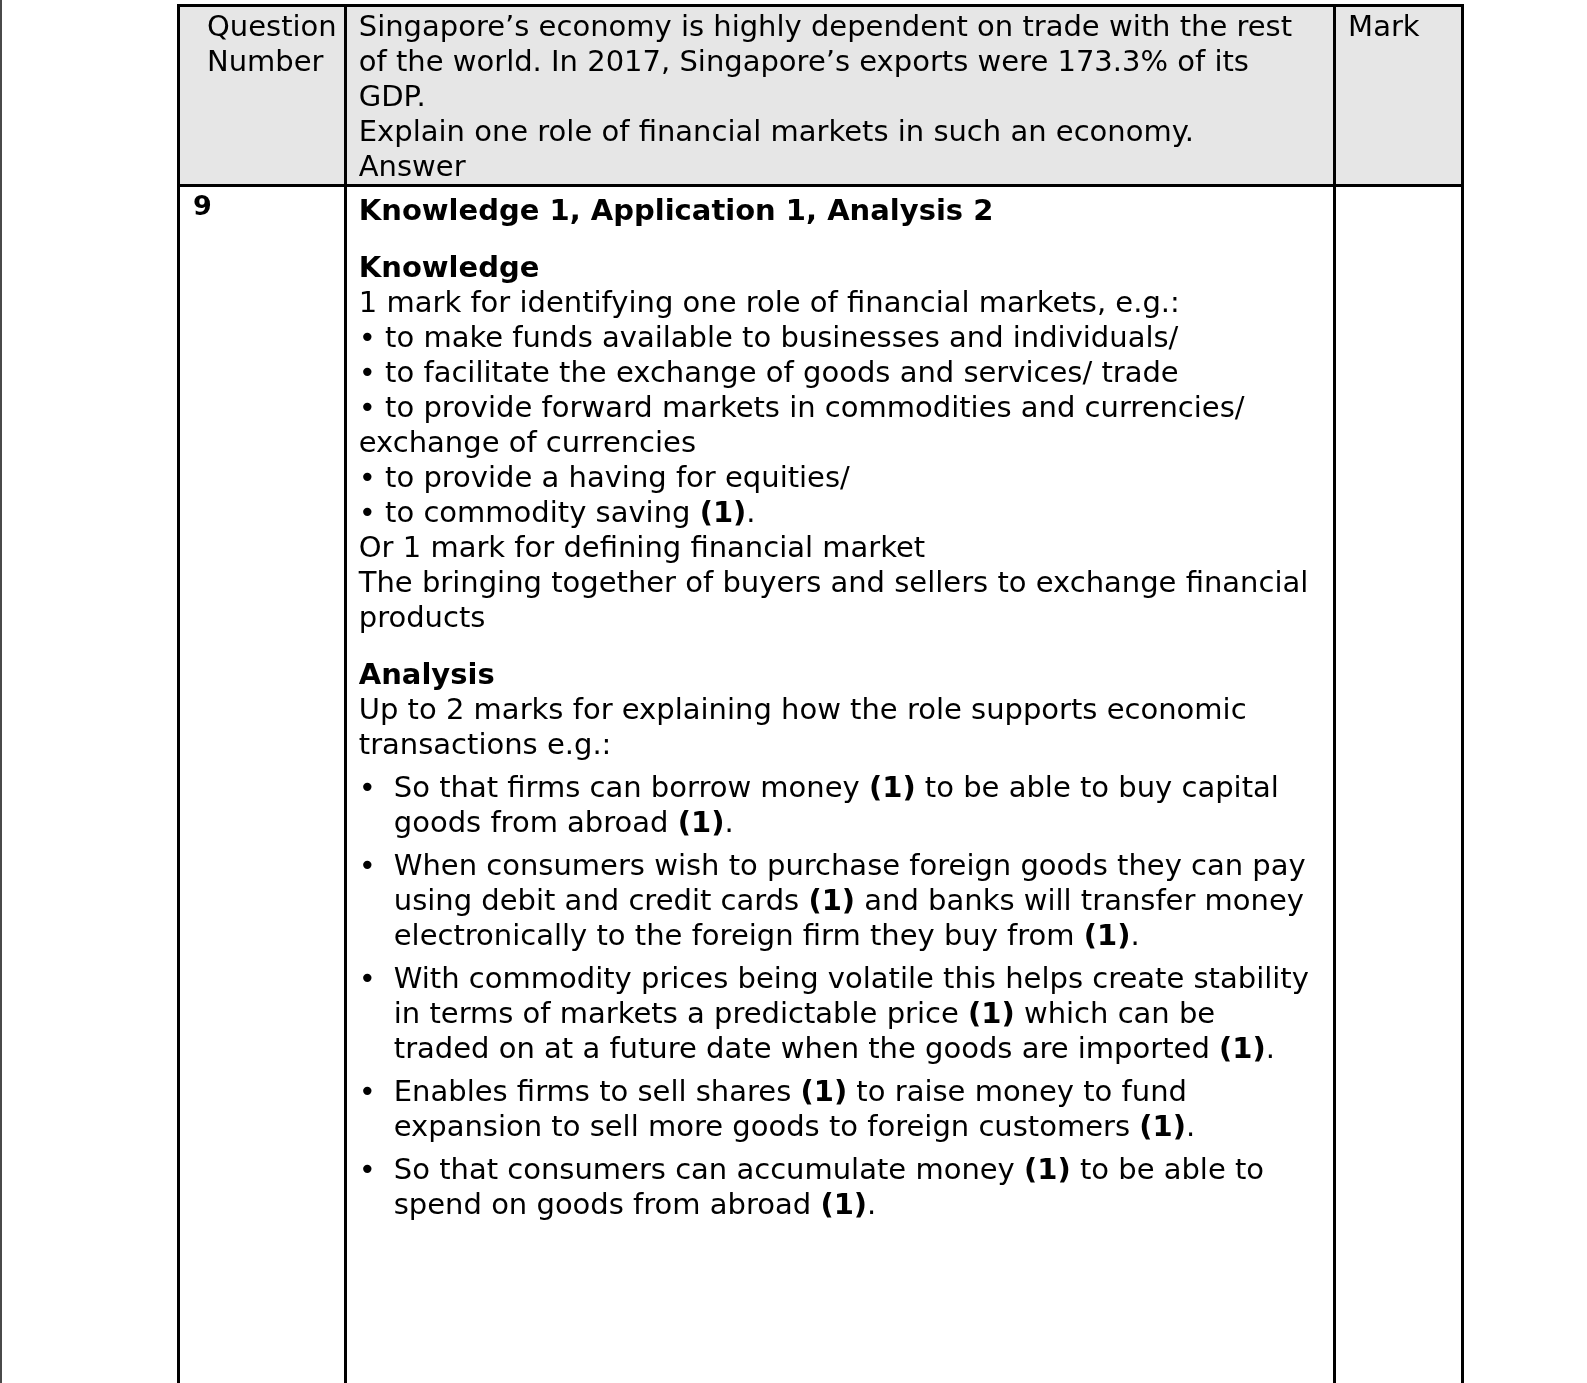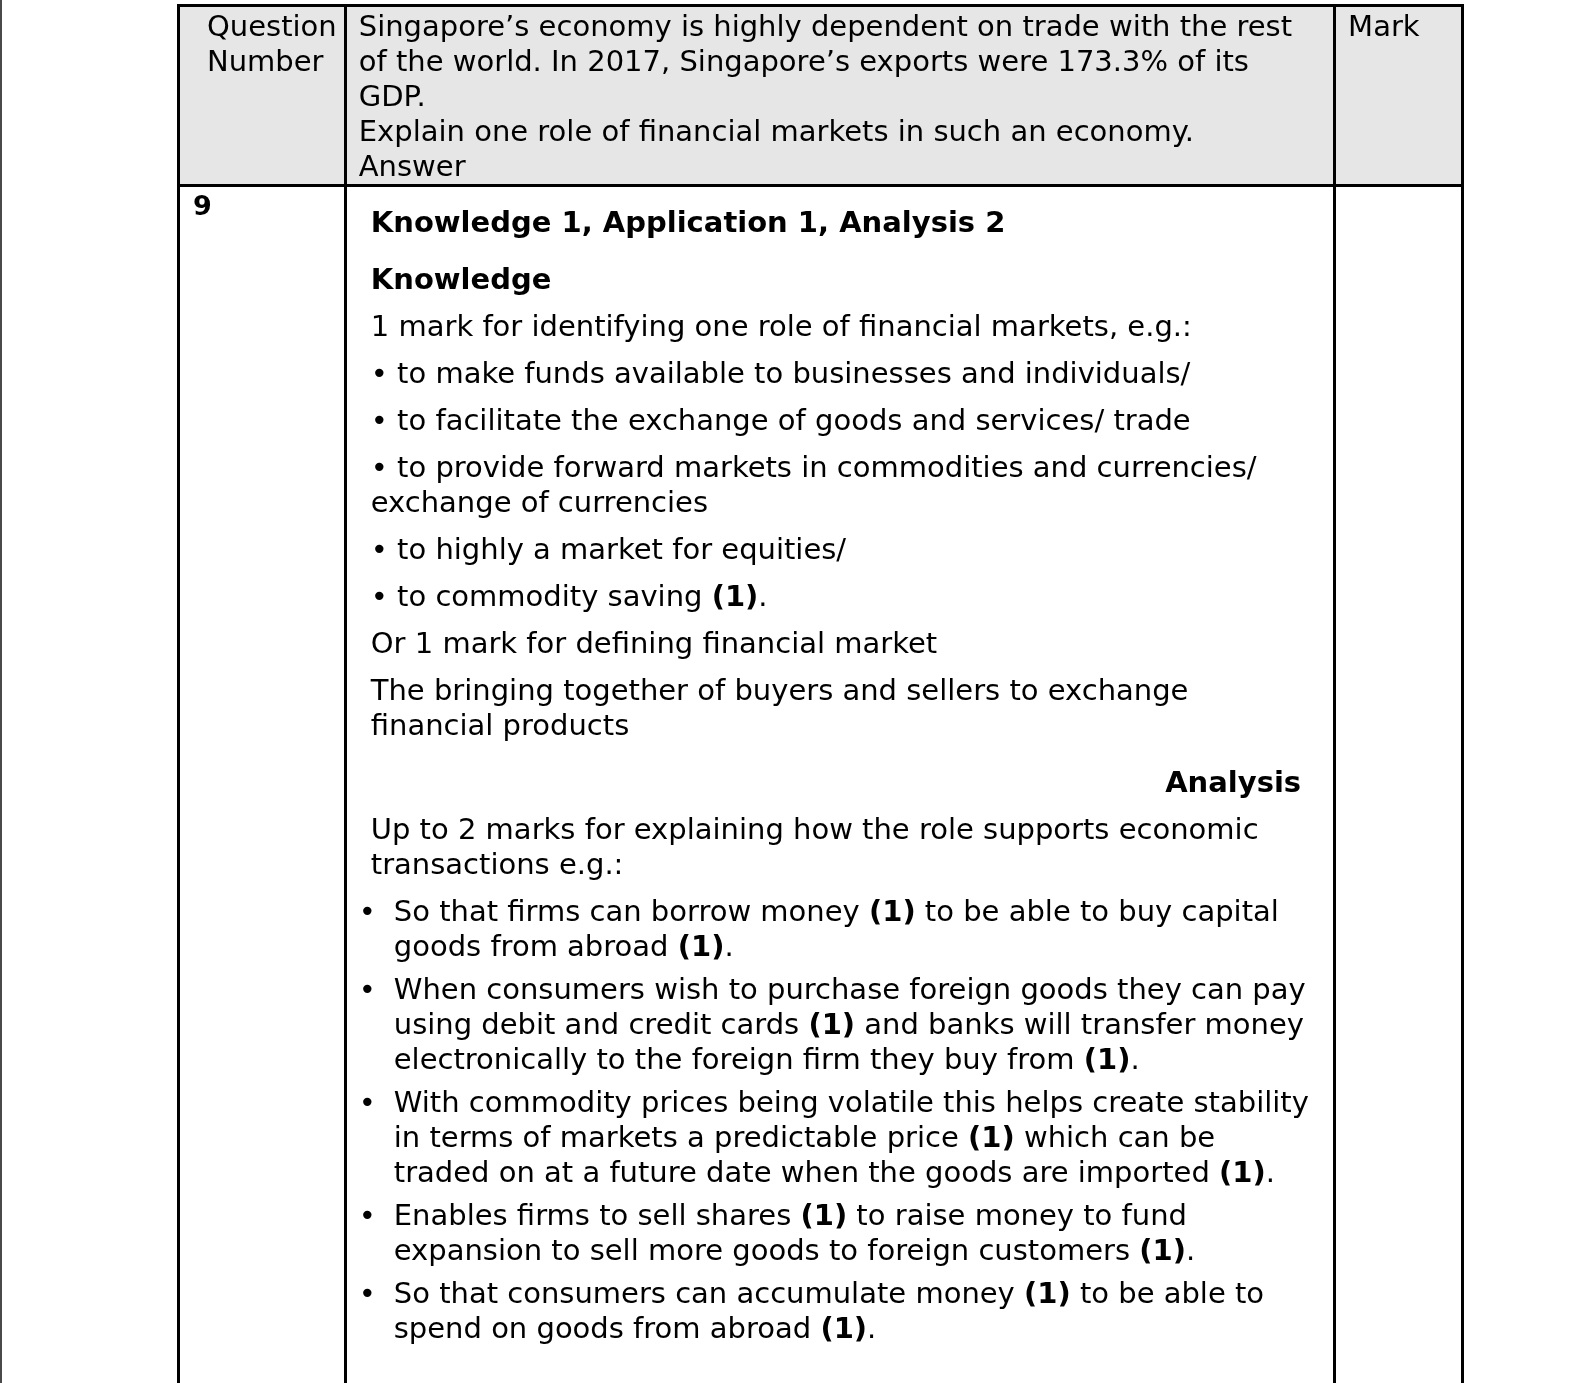--- a/index.html
+++ b/index.html
@@ -55,24 +55,24 @@
       padding: 3px 0 0 13px;
       line-height: 32px;
     }
     .answer {
       padding: 6px 20px 0 12px;
       font-size: 29px;
       line-height: 35px;
     }
     .answer .sect-title { font-weight: bold; margin-top: 22px; }
     .answer .title-line { font-weight: bold; margin-bottom: 0; }
-    .answer p { margin: 12px; }
+    .answer p { margin: 0; }
     .kitem { margin-top: 8px; }
     .gap-top { margin-top: 8px; }
-    .big-gap { margin-top: 50px; text-align: right; }
+    .big-gap { margin-top: 50px; }
     .alist { list-style: none; margin: 8px 0 0 0; padding: 0; }
     .alist li {
       position: relative;
       padding-left: 35px;
       margin-top: 8px;
     }
     .alist li .bullet {
       position: absolute;
       left: 0;
       top: 0;
@@ -114,21 +114,21 @@
     </td>
     <td>
       <div class="answer">
         <p class="title-line">Knowledge 1, Application 1, Analysis 2</p>
 
         <p class="sect-title">Knowledge</p>
         <p class="gap-top">1 mark for identifying one role of financial markets, e.g.:</p>
         <p class="kitem">• to make funds available to businesses and individuals/</p>
         <p class="kitem">• to facilitate the exchange of goods and services/ trade</p>
         <p class="kitem">• to provide forward markets in commodities and currencies/ exchange of currencies</p>
-        <p class="kitem">• to highly a market for equities/</p>
+        <p class="kitem">• to provide a having for equities/</p>
         <p class="kitem"><span>• to commodity saving </span><b>(1)</b><span>.</span></p>
         <p class="gap-top">Or 1 mark for defining financial market</p>
         <p class="gap-top">The bringing together of buyers and sellers to exchange financial products</p>
 
         <p class="sect-title big-gap">Analysis</p>
         <p class="gap-top">Up to 2 marks for explaining how the role supports economic transactions e.g.:</p>
         <ul class="alist">
           <li>
             <span class="bullet">•</span>
             <span>So that firms can borrow money </span><b>(1)</b><span> to be able to buy capital goods from abroad </span><b>(1)</b><span>.</span>

